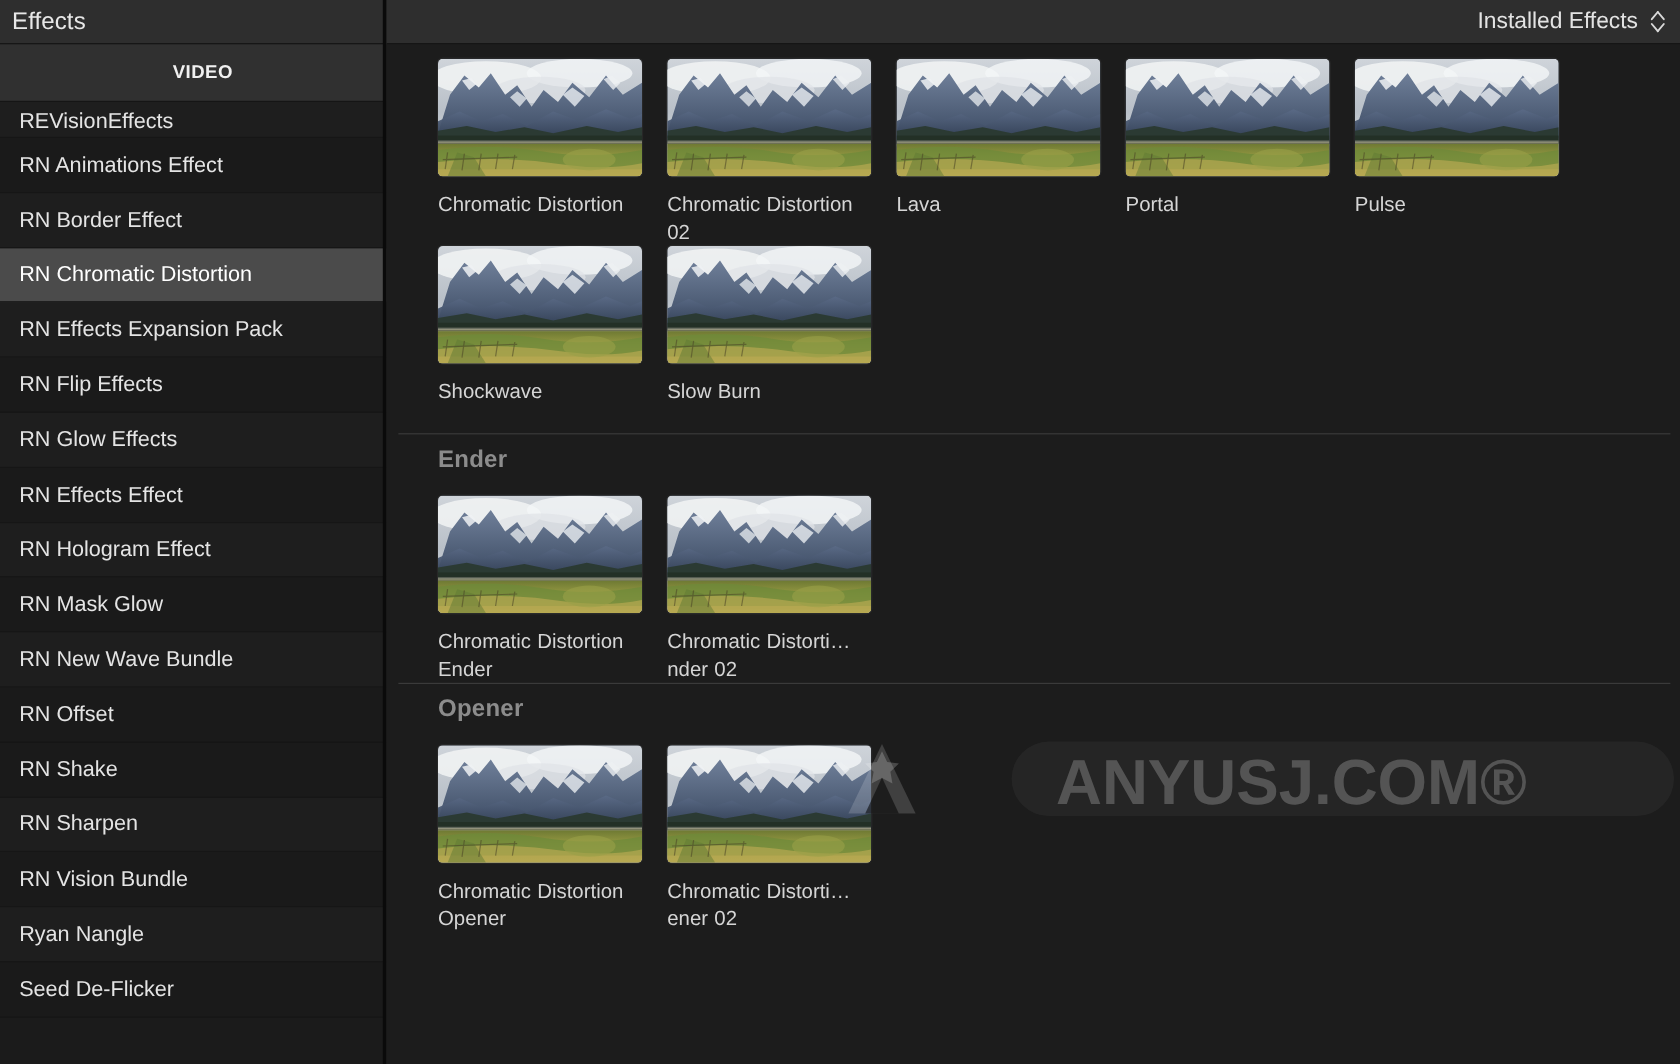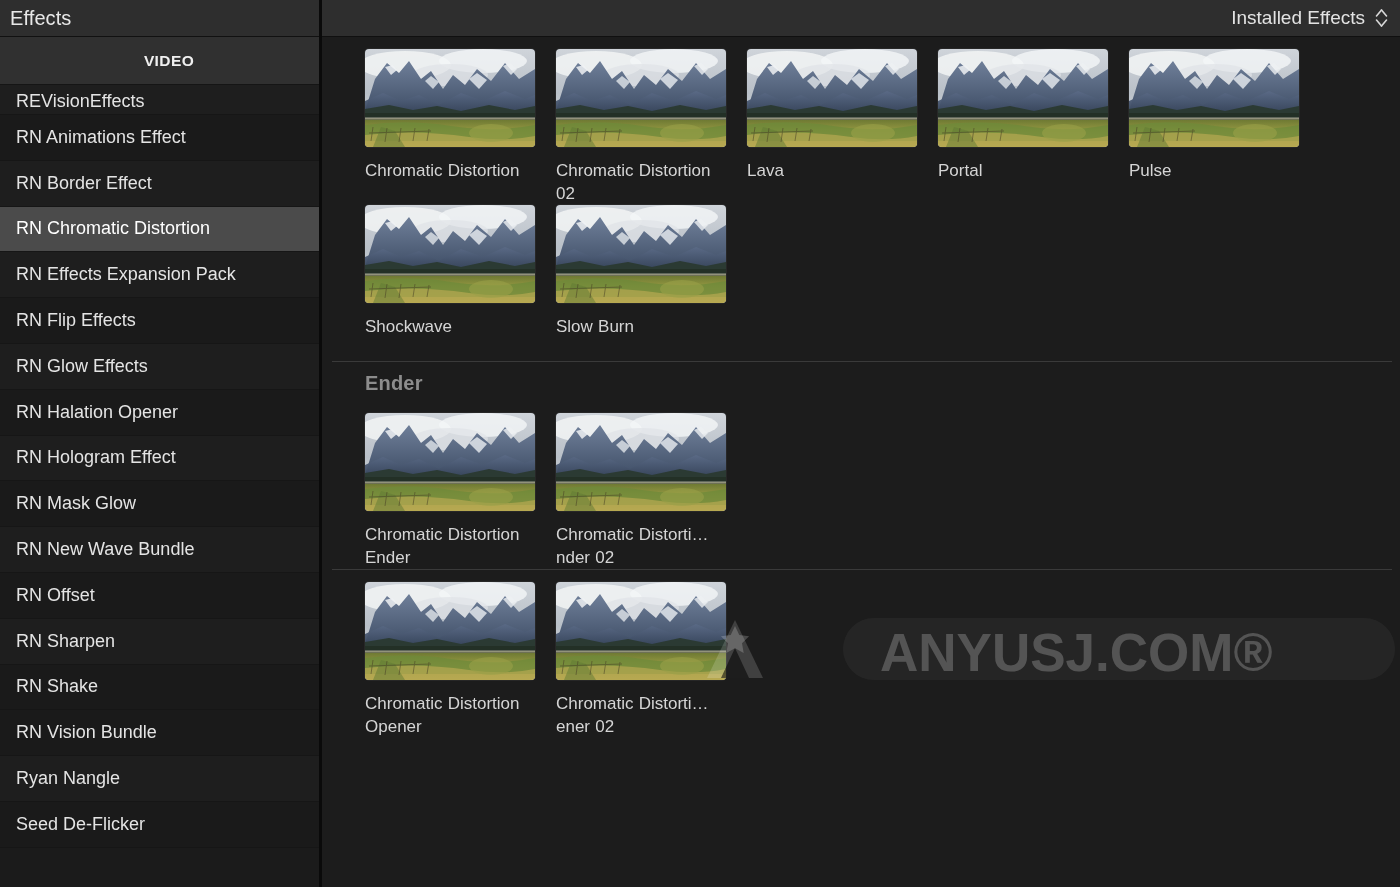--- a/index.html
+++ b/index.html
@@ -231,39 +231,39 @@
         <div class="side-item">
           <span>RN Effects Expansion Pack</span>
         </div>
         <div class="side-item alt">
           <span>RN Flip Effects</span>
         </div>
         <div class="side-item">
           <span>RN Glow Effects</span>
         </div>
         <div class="side-item alt">
-          <span>RN Halation Opener</span>
+          <span>RN Effects Effect</span>
         </div>
         <div class="side-item">
           <span>RN Hologram Effect</span>
         </div>
         <div class="side-item alt">
           <span>RN Mask Glow</span>
         </div>
         <div class="side-item">
           <span>RN New Wave Bundle</span>
         </div>
         <div class="side-item alt">
           <span>RN Offset</span>
         </div>
+        <div class="side-item alt">
+          <span>RN Shake</span>
+        </div>
         <div class="side-item">
           <span>RN Sharpen</span>
-        </div>
-        <div class="side-item alt">
-          <span>RN Shake</span>
         </div>
         <div class="side-item alt">
           <span>RN Vision Bundle</span>
         </div>
         <div class="side-item">
           <span>Ryan Nangle</span>
         </div>
         <div class="side-item alt">
           <span>Seed De-Flicker</span>
         </div>
@@ -364,20 +364,21 @@
                 <svg viewBox="0 0 170 98" preserveAspectRatio="none">
                   <use href="#landscape" x="0" y="0" width="170" height="98"></use>
                 </svg>
               </div>
               <div class="tile-label">Chromatic Distorti…nder 02</div>
             </div>
           </div>
         </div>
         <div class="section">
           <div class="section-rule"></div>
+          <div class="section-title">Opener</div>
           <div class="grid section-body tight">
             <div class="tile">
               <div class="thumb">
                 <svg viewBox="0 0 170 98" preserveAspectRatio="none">
                   <use href="#landscape" x="0" y="0" width="170" height="98"></use>
                 </svg>
               </div>
               <div class="tile-label">Chromatic Distortion Opener</div>
             </div>
             <div class="tile">

